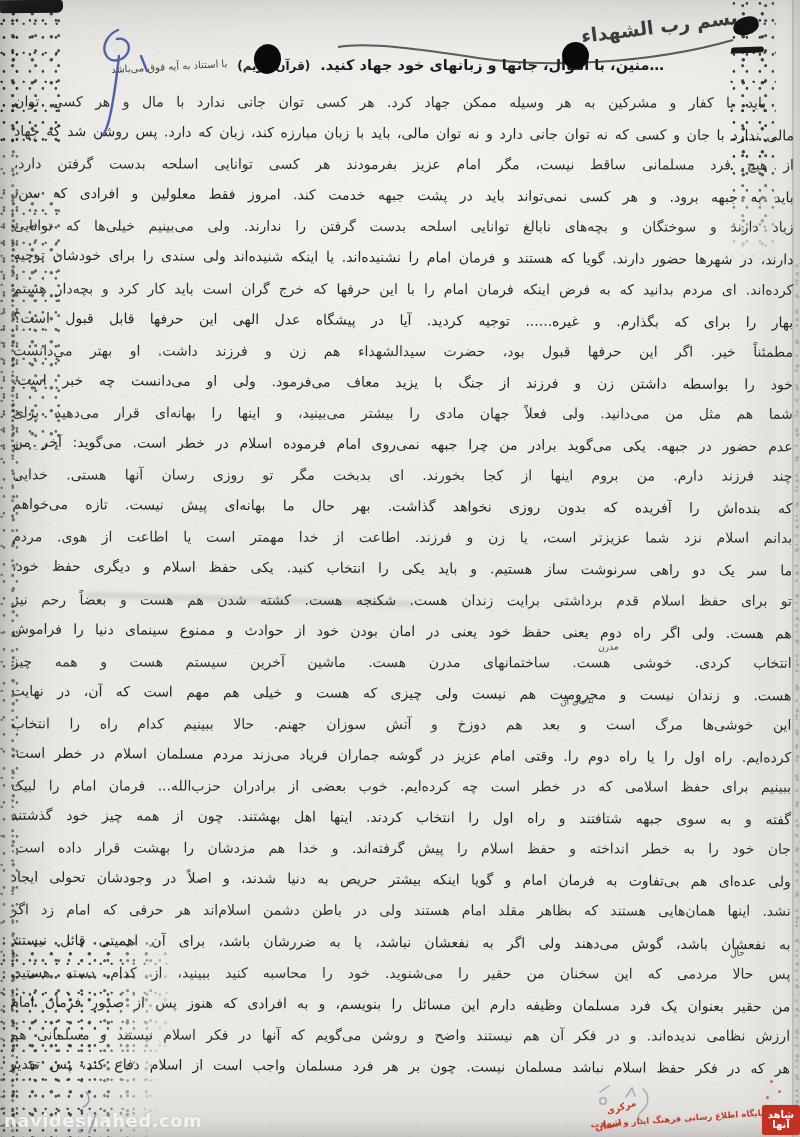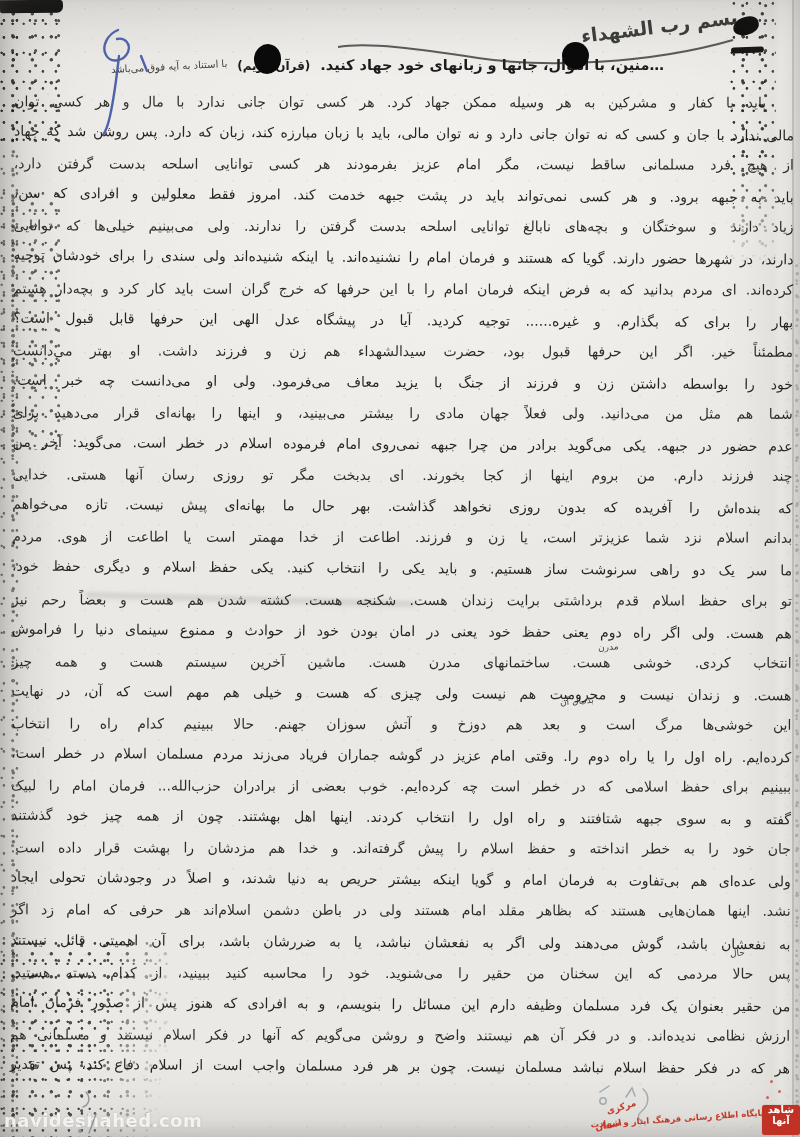--- a/index.html
+++ b/index.html
@@ -77,21 +77,21 @@
   
   .marks{position:absolute;inset:0;z-index:5;pointer-events:none;}
   
   .watermark{position:absolute;left:4px;top:1110px;z-index:4;font-size:18px;font-weight:bold;
         color:rgba(255,255,255,.80);letter-spacing:.5px;
         text-shadow:0 0 2px rgba(150,148,142,.45);}
   
   .stamp{position:absolute;left:590px;top:1072px;width:210px;height:65px;z-index:7;}
   .stamp-logo{position:absolute;left:172px;top:33px;width:38px;height:30px;background:#c03224;
         border-radius:3px;color:#fff;display:flex;flex-direction:column;align-items:center;
-        justify-content:flex-start;line-height:1.05;font-weight:bold;font-size:10px;direction:rtl;
+        justify-content:center;line-height:1.05;font-weight:bold;font-size:10px;direction:rtl;
         box-shadow:0 0 1px rgba(160,40,25,.6);}
   .stamp-caption{position:absolute;left:44px;top:40px;width:130px;direction:rtl;
         font-size:8.5px;font-weight:bold;color:#c23a26;white-space:nowrap;
         transform:rotate(-4deg);text-align:left;}
   .province-name{position:absolute;left:16px;top:30px;font-size:9px;font-weight:bold;
         color:#c23a26;direction:rtl;transform:rotate(-17deg);}
   .province-word{position:absolute;left:5px;top:48px;font-size:9px;font-weight:bold;
         color:#c23a26;direction:rtl;transform:rotate(-11deg);}
   .red-speck{position:absolute;width:3px;height:3px;border-radius:50%;background:#c84733;opacity:.8;}
   .rs1{left:180px;top:8px;} .rs2{left:188px;top:18px;} .rs3{left:176px;top:24px;}

